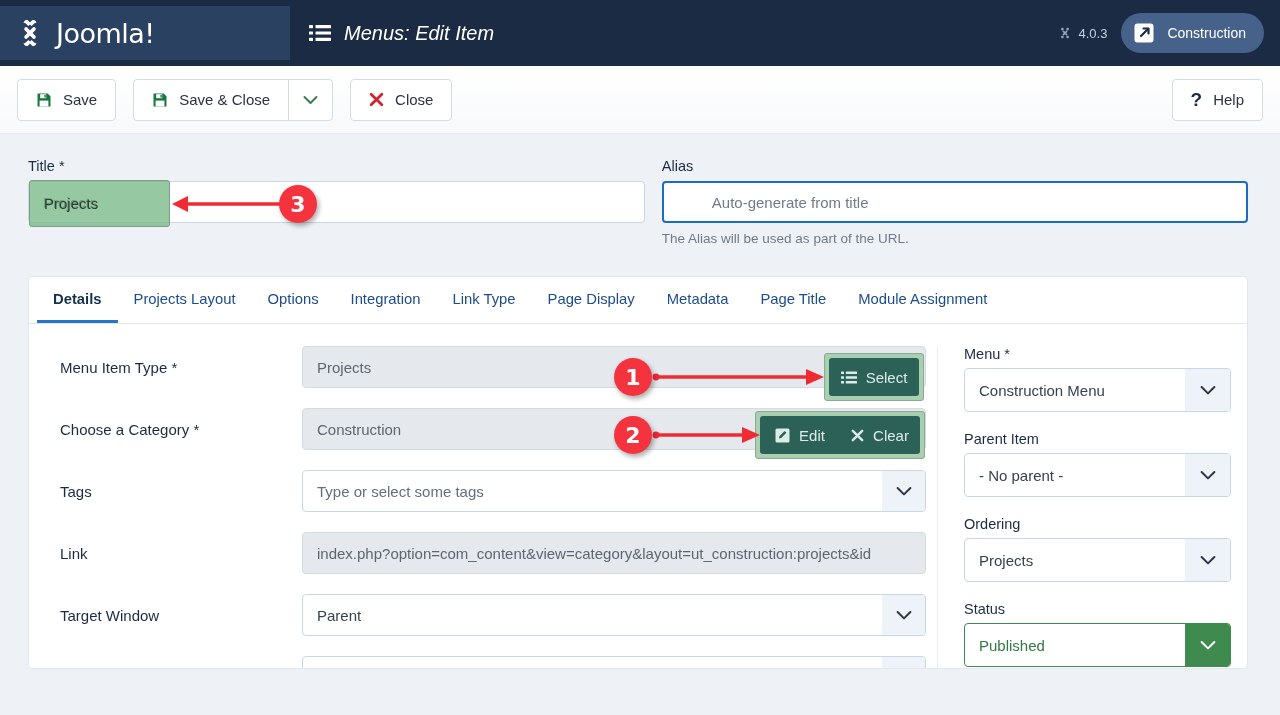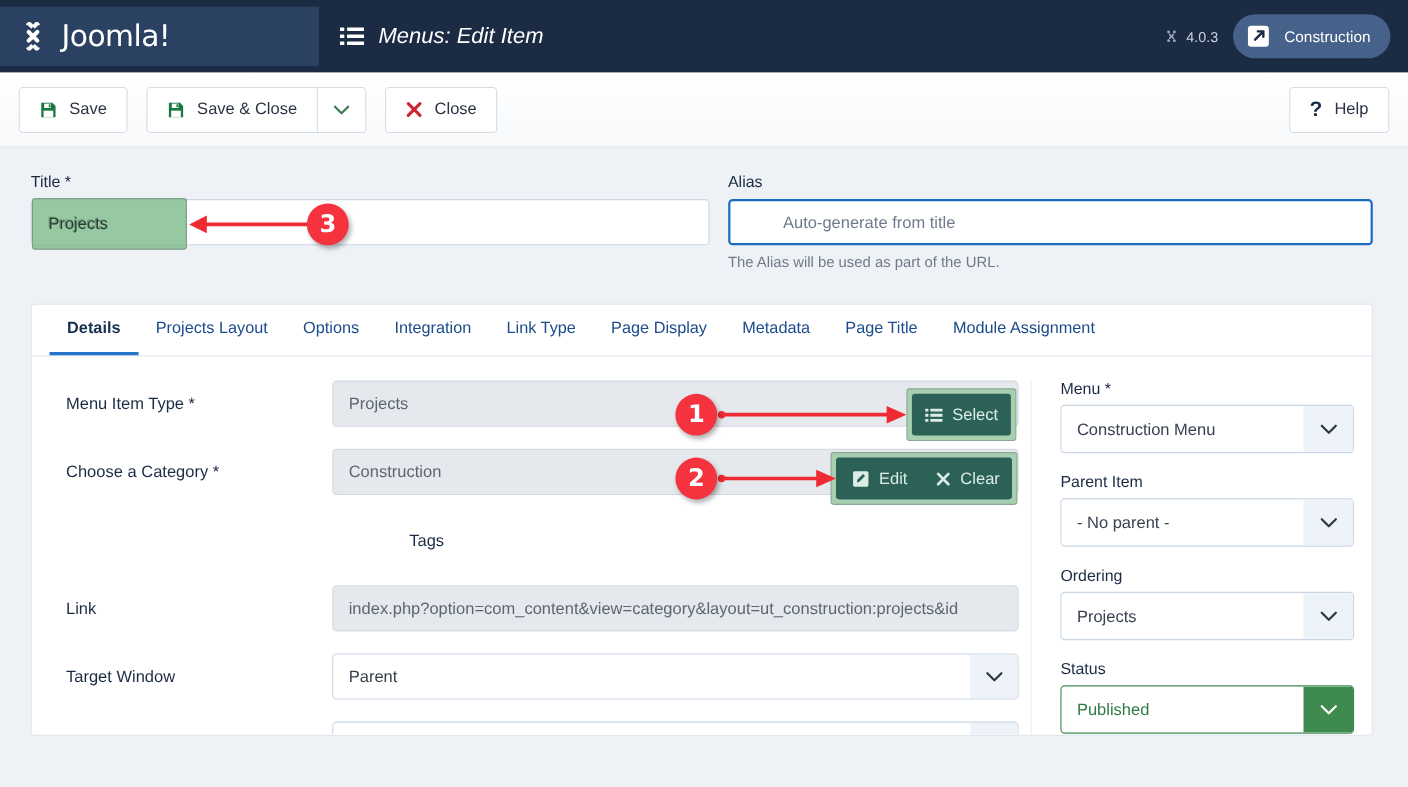--- a/index.html
+++ b/index.html
@@ -137,21 +137,21 @@
     margin-top: 30px;
     background: #fff;
     border: 1px solid #e1e7ee;
     border-radius: 4px;
     height: 393px;
     overflow: hidden;
   }
   .tabs {
     display: flex; align-items: flex-end;
     border-bottom: 1px solid #e1e7ee;
-    padding: 0 16px;
+    padding: 0 8px;
     height: 47px;
   }
   .tab {
     padding: 0 16px;
     height: 46px;
     display: flex; align-items: center;
     font-size: 14.8px; color: #1c4c8c;
     cursor: pointer;
     border-bottom: 3px solid transparent;
     white-space: nowrap;
@@ -443,20 +443,30 @@
 
         <div class="form-row">
           <div class="lbl">Choose a Category *</div>
           <div class="ctrl">
             <div class="inp-ro">Construction</div>
           </div>
         </div>
 
         <div class="form-row">
           <div class="lbl">Tags</div>
+          <div class="ctrl">
+            <div class="select-box placeholder">
+              <span>Type or select some tags</span>
+              <span class="caret-zone">
+                <svg width="16" height="11" viewBox="0 0 16 11">
+                    <path d="M1.6 2 L8 8.4 L14.4 2" stroke="#2b3646" stroke-width="2" fill="none" stroke-linecap="round" stroke-linejoin="round"></path>
+                  </svg>
+              </span>
+            </div>
+          </div>
         </div>
 
         <div class="form-row">
           <div class="lbl">Link</div>
           <div class="ctrl">
             <div class="inp-ro">index.php?option=com_content&amp;view=category&amp;layout=ut_construction:projects&amp;id</div>
           </div>
         </div>
 
         <div class="form-row">

